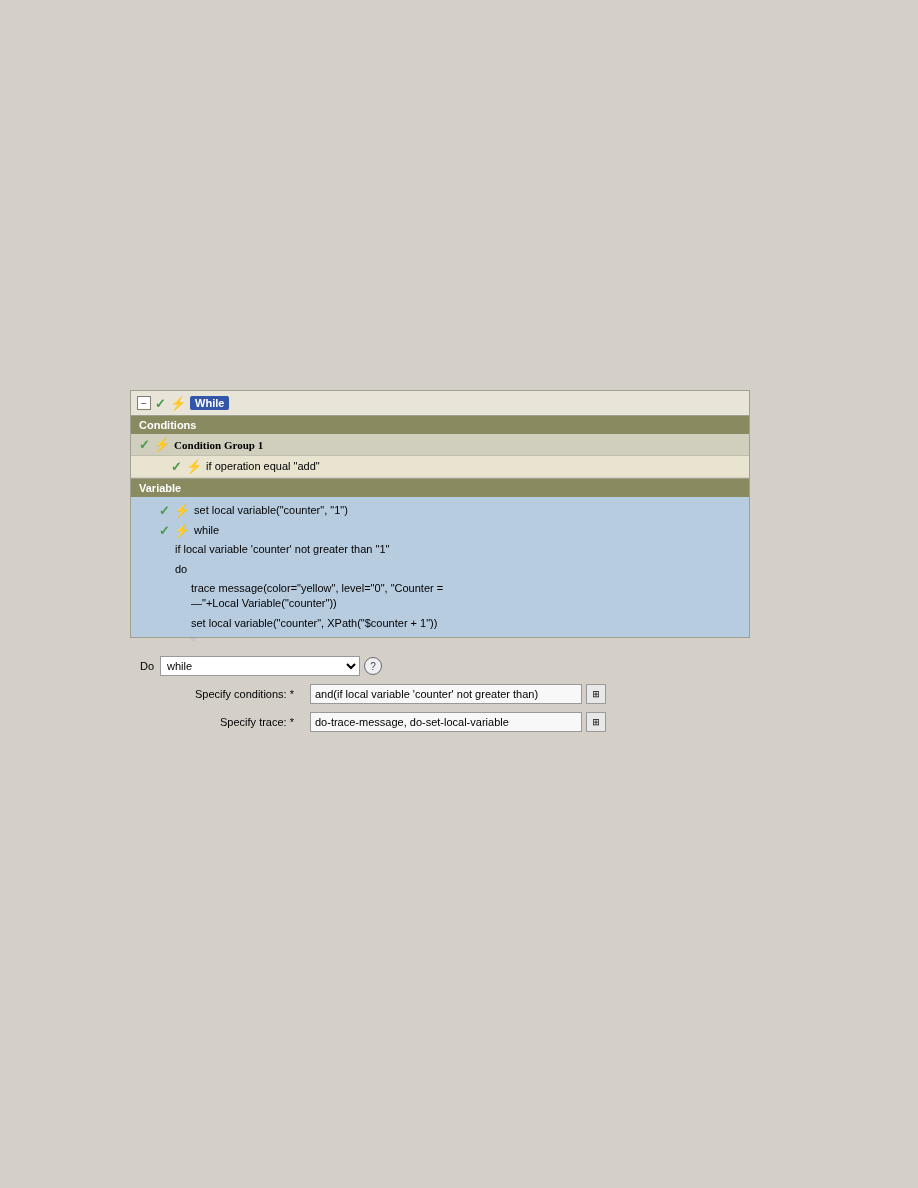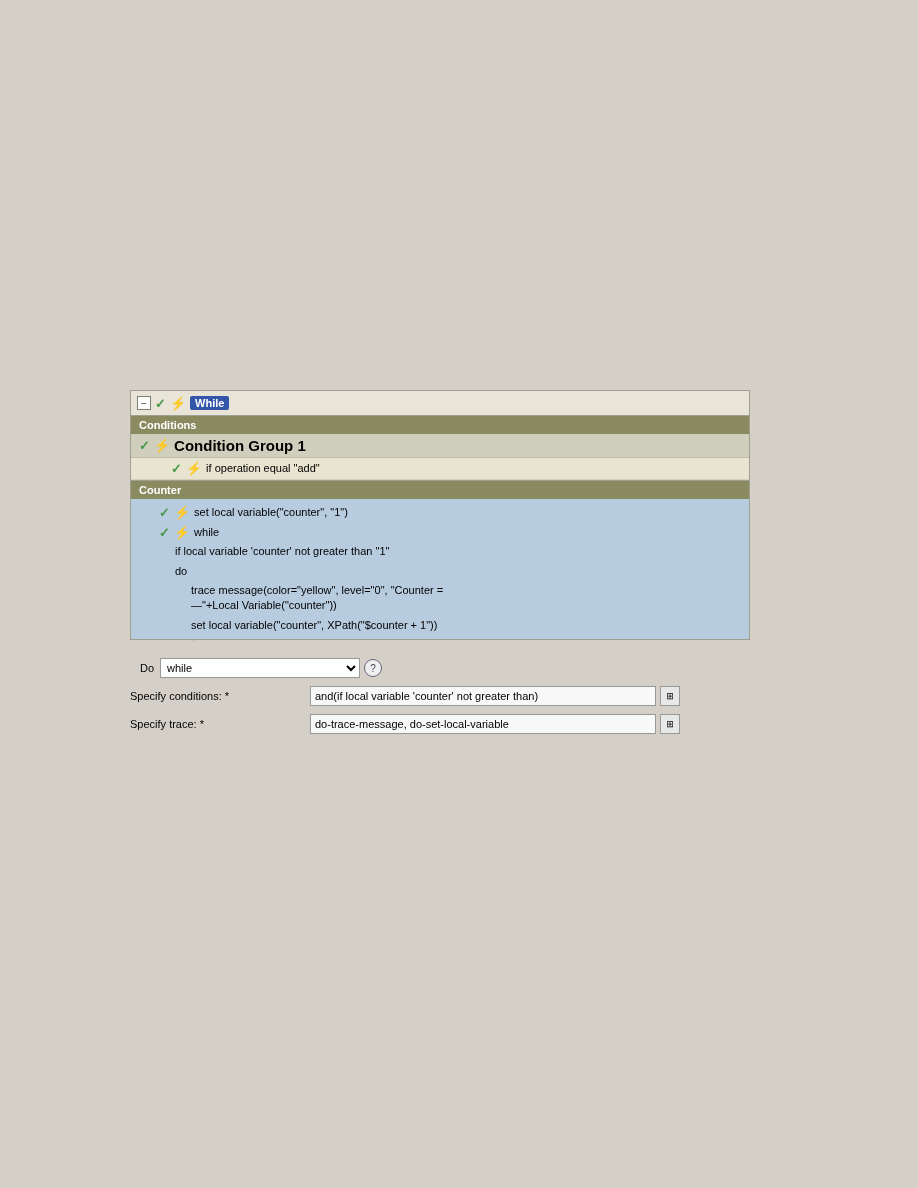--- a/index.html
+++ b/index.html
@@ -88,21 +88,22 @@
       display: flex;
       align-items: center;
       padding: 3px 8px;
       background: #d0cebc;
       gap: 4px;
       border-bottom: 1px solid #c0bead;
     }
 
     .condition-group-label {
       font-weight: bold;
-      font-size: 15px;
+      font-size: 11px;
+      font-family: Liberation Serif, serif;
     }
 
     .condition-item-row {
       display: flex;
       align-items: center;
       padding: 3px 8px 3px 40px;
       background: #e8e4d0;
       gap: 4px;
       border-bottom: 1px solid #d4d0be;
     }
@@ -146,21 +147,21 @@
       margin-top: 18px;
     }
 
     .form-row {
       display: flex;
       align-items: center;
       margin-bottom: 8px;
     }
 
     .form-label {
-      text-align: left;
+      text-align: right;
       min-width: 180px;
       padding-right: 16px;
       font-size: 11px;
     }
 
     .form-label-required::after {
       content: " *";
       color: #000;
     }
 
@@ -173,21 +174,21 @@
     .form-select {
       width: 200px;
       height: 20px;
       font-size: 11px;
       border: 1px solid #999;
       background: #fff;
       padding: 1px 2px;
     }
 
     .form-input {
-      width: 346px;
+      width: 272px;
       height: 20px;
       font-size: 11px;
       border: 1px solid #999;
       background: #f8f8f8;
       padding: 1px 4px;
     }
 
     .help-btn {
       width: 18px;
       height: 18px;
@@ -262,21 +263,21 @@
 
     <div class="condition-item-row">
       <span class="check-icon">✓</span>
       <span class="lightning-icon">⚡</span>
       <span class="action-text">if operation equal "add"</span>
     </div>
   </div>
 
   <div class="section-wrapper actions-section">
     <div class="section-header">
-      <span>Counter</span>
+      <span>Variable</span>
     </div>
     <div class="action-content">
 
       <div class="action-row action-row-indent1">
         <span class="check-icon">✓</span>
         <span class="lightning-icon">⚡</span>
         <span class="action-text">set local variable("counter", "1")</span>
       </div>
 
       <div class="action-row action-row-indent1">

